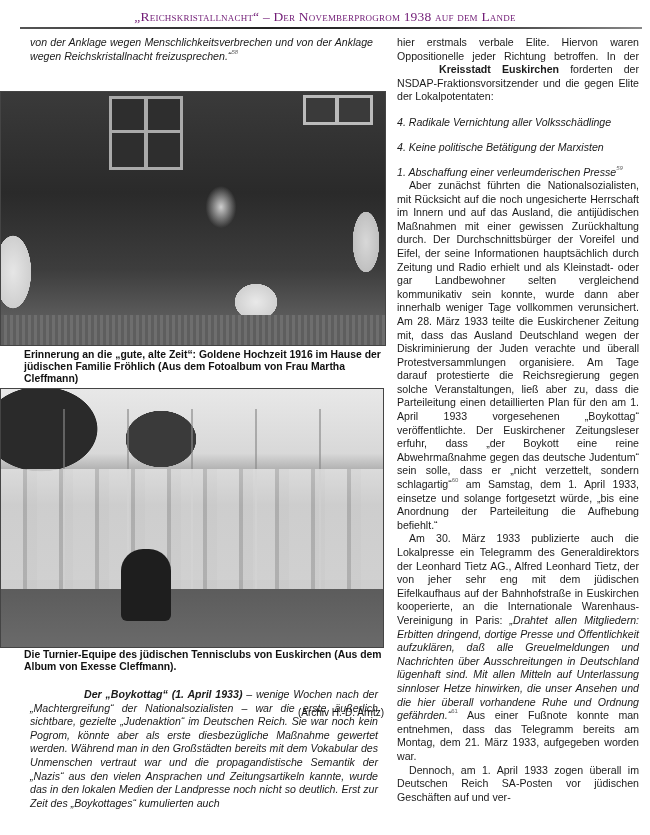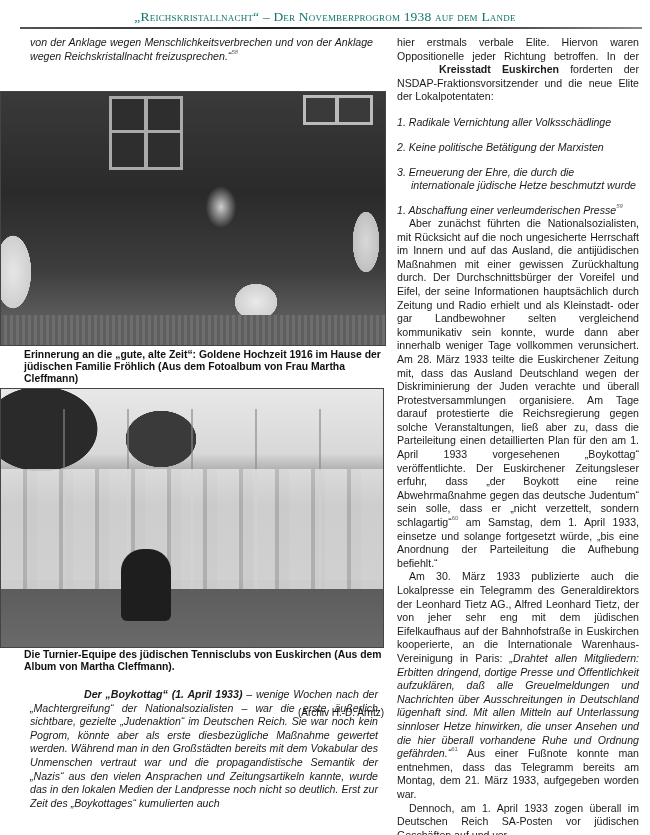--- a/index.html
+++ b/index.html
@@ -3,21 +3,21 @@
   <meta charset="utf-8">
   <style>
     * { box-sizing: border-box; margin: 0; padding: 0; }
     html, body { width: 650px; height: 835px; background: #ffffff; overflow: hidden; }
     body { position: relative; font-family: "Liberation Sans", sans-serif; color: #1a1a1a; }
 
     .header {
       position: absolute; left: 0; top: 0; width: 650px; height: 30px;
       text-align: center;
       font-family: "Liberation Serif", serif;
-      font-size: 13.5px; letter-spacing: 0.2px; color: #0f766e;
+      font-size: 13.5px; letter-spacing: 0.2px; color: #701a75;
       padding-top: 9px;
     }
     .header-rule {
       position: absolute; left: 20px; top: 27px; width: 622px; height: 2px;
       background: linear-gradient(to right, #555, #222 40%, #333 70%, #888);
     }
 
     .col { position: absolute; font-size: 10.6px; line-height: 13.6px; text-align: justify; }
     .col p { margin: 0; }
     .left-top { left: 30px; top: 36px; width: 343px; }
@@ -112,30 +112,29 @@
   <span>Erinnerung an die „gute, alte Zeit“: Goldene Hochzeit 1916 im Hause der jüdischen Familie Fröhlich (Aus dem Fotoalbum von Frau Martha Cleffmann)</span>
   <span class="archive">(Archiv H.-D. Arntz)</span>
 </div>
 
 <div class="photo photo2" title="Turnier-Equipe des jüdischen Tennisclubs">
   <div class="fence"></div>
   <div class="players"></div>
   <div class="boy"></div>
 </div>
 <div class="caption caption2">
-  <span>Die Turnier-Equipe des jüdischen Tennisclubs von Euskirchen (Aus dem Album von Martha Cleffmann).</span>
+  <span>Die Turnier-Equipe des jüdischen Tennisclubs von Euskirchen (Aus dem Album von Exesse Cleffmann).</span>
   <span class="archive">(Archiv H.-D. Arntz)</span>
 </div>
 
 <div class="col left-bottom">
   <p class="indent"><span class="b">Der „Boykottag“ (1. April 1933)</span><span> – wenige Wochen nach der „Machtergreifung“ der Nationalsozialisten – war die erste äußerlich sichtbare, gezielte „Judenaktion“ im Deutschen Reich. Sie war noch kein Pogrom, könnte aber als erste diesbezügliche Maßnahme gewertet werden. Während man in den Großstädten bereits mit dem Vokabular des Unmenschen vertraut war und die propagandistische Semantik der „Nazis“ aus den vielen Ansprachen und Zeitungsartikeln kannte, wurde das in den lokalen Medien der Landpresse noch nicht so deutlich. Erst zur Zeit des „Boykottages“ kumulierten auch</span></p>
 </div>
 
 <div class="col right">
-  <p><span>hier erstmals verbale Elite. Hiervon waren Oppositionelle jeder Richtung betroffen. In der </span><span class="b">Kreisstadt Euskirchen</span><span> forderten der NSDAP-Fraktionsvorsitzender und die neue Elite der Lokalpotentaten:</span></p>
-  <div class="list-item">1. Radikale Vernichtung aller Volksschädlinge</div>
-  <div class="list-item">2. Keine politische Betätigung der Marxisten</div>
-  <div class="list-item">3. Erneuerung der Ehre, die durch die internationale jüdische Hetze beschmutzt wurde</div>
+  <p><span>hier erstmals verbale Elite. Hiervon waren Oppositionelle jeder Richtung betroffen. In der </span><span class="b">Kreisstadt Euskirchen</span><span> forderten der NSDAP-Fraktionsvorsitzender und die gegen Elite der Lokalpotentaten:</span></p>
+  <div class="list-item">4. Radikale Vernichtung aller Volksschädlinge</div>
+  <div class="list-item">4. Keine politische Betätigung der Marxisten</div>
   <div class="list-item"><span>1. Abschaffung einer verleumderischen Presse</span><sup>59</sup></div>
   <p class="indent gap"><span>Aber zunächst führten die Nationalsozialisten, mit Rücksicht auf die noch ungesicherte Herrschaft im Innern und auf das Ausland, die antijüdischen Maßnahmen mit einer gewissen Zurückhaltung durch. Der Durchschnittsbürger der Voreifel und Eifel, der seine Informationen hauptsächlich durch Zeitung und Radio erhielt und als Kleinstadt- oder gar Landbewohner selten vergleichend kommunikativ sein konnte, wurde dann aber innerhalb weniger Tage vollkommen verunsichert. Am 28. März 1933 teilte die Euskirchener Zeitung mit, dass das Ausland Deutschland wegen der Diskriminierung der Juden verachte und überall Protestversammlungen organisiere. Am Tage darauf protestierte die Reichsregierung gegen solche Veranstaltungen, ließ aber zu, dass die Parteileitung einen detaillierten Plan für den am 1. April 1933 vorgesehenen „Boykottag“ veröffentlichte. Der Euskirchener Zeitungsleser erfuhr, dass „der Boykott eine reine Abwehrmaßnahme gegen das deutsche Judentum“ sein solle, dass er „nicht verzettelt, sondern schlagartig“</span><sup>60</sup><span> am Samstag, dem 1. April 1933, einsetze und solange fortgesetzt würde, „bis eine Anordnung der Parteileitung die Aufhebung befiehlt.“</span></p>
   <p class="indent gap"><span>Am 30. März 1933 publizierte auch die Lokalpresse ein Telegramm des Generaldirektors der Leonhard Tietz AG., Alfred Leonhard Tietz, der von jeher sehr eng mit dem jüdischen Eifelkaufhaus auf der Bahnhofstraße in Euskirchen kooperierte, an die Internationale Warenhaus-Vereinigung in Paris: </span><span class="it">„Drahtet allen Mitgliedern: Erbitten dringend, dortige Presse und Öffentlichkeit aufzuklären, daß alle Greuelmeldungen und Nachrichten über Ausschreitungen in Deutschland lügenhaft sind. Mit allen Mitteln auf Unterlassung sinnloser Hetze hinwirken, die unser Ansehen und die hier überall vorhandene Ruhe und Ordnung gefährden.“</span><sup>61</sup><span> Aus einer Fußnote konnte man entnehmen, dass das Telegramm bereits am Montag, dem 21. März 1933, aufgegeben worden war.</span></p>
   <p class="indent gap">Dennoch, am 1. April 1933 zogen überall im Deutschen Reich SA-Posten vor jüdischen Geschäften auf und ver-</p>
 </div>
 
 </body></html>

